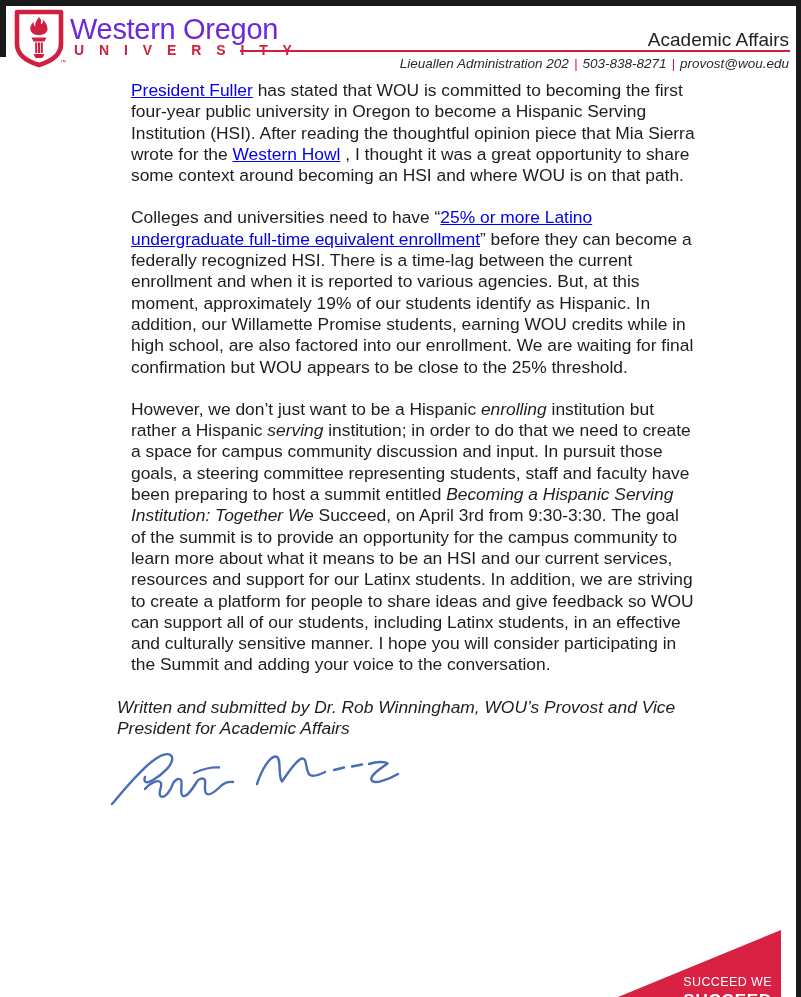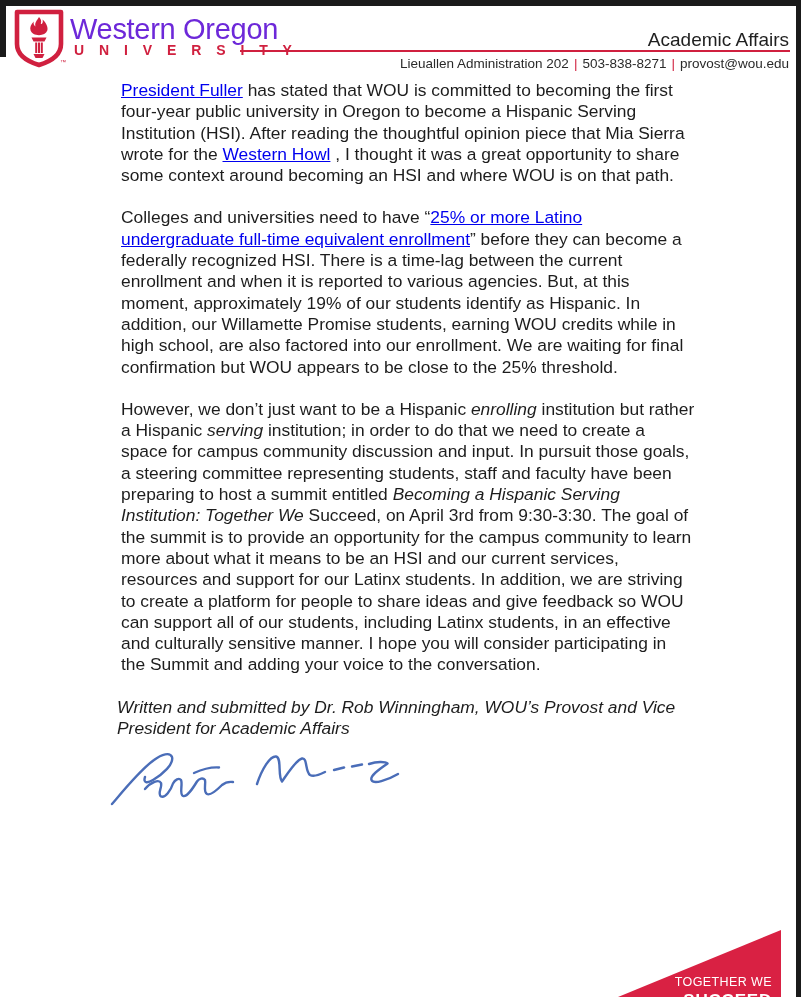--- a/index.html
+++ b/index.html
@@ -22,33 +22,33 @@
   }
   .wordmark2 {
     position:absolute; left:74px; top:42px; font-size:14px; letter-spacing:5.5px;
     color:#d0203f; font-weight:bold; white-space:nowrap;
   }
   .dept {
     position:absolute; right:12px; top:29px; font-size:19px; color:#1f1f1f; white-space:nowrap;
   }
   .red-rule { position:absolute; left:240px; top:50px; width:550px; height:2px; background:#d0203f; }
   .contact {
-    position:absolute; right:12px; top:56px; font-size:13.5px; color:#2a2a2a; white-space:nowrap;
+    position:absolute; right:12px; top:56px; font-size:13.5px; color:#2a2a2a; white-space:nowrap;font-style:italic;
   }
   .contact .sep { color:#d0203f; padding:0 5px; }
 
   
   .content { position:absolute; left:117px; top:80px; width:578px; }
   .title {
     font-size:17.4px; font-weight:bold; text-align:center; line-height:21px;
     margin:0 0 16px -45px; width:578px;
   }
   .title em, .para em, .byline { font-style:italic; }
   .para {
-    font-size:17.4px; line-height:21.3px; margin:0 0 21px 4px; color:#1d1d1d;
+    font-size:17.4px; line-height:21.3px; margin:0 0 21px 14px; color:#1d1d1d;
   }
   .inline-link { color:#0000ee; text-decoration:underline; cursor:pointer; }
   .byline { font-size:17.4px; line-height:21.3px; margin:0; }
   .sig { display:block; margin:5px 0 0 -9px; }
 
   
   .banner {
     position:absolute; right:20px; bottom:0; width:163px; height:67px;
     background:#d92143;
     -webkit-clip-path:polygon(100% 0, 100% 100%, 0 100%);
@@ -109,18 +109,18 @@
         <path d="M149 40 C154 25 162 12 168 12.5 C174 13.5 169.5 32 174 37.5 C180 29 188 16 194 14.5 C199.5 13.5 197 27 202 31 C206.5 33.5 213 30 217 28"></path>
         <path d="M226 26 L236 23.5"></path>
         <path d="M244 22.5 L254 20.5"></path>
         <path d="M261 20 C269 17.5 277 17.5 279.5 19.5 C273 24 261.5 31.5 263.5 36 C265.5 40.5 279 36.5 290 30"></path>
       </g>
     </svg>
   </div>
 
   <div class="banner">
     <div class="banner-text">
-      <div class="banner-line1">TOGETHER WE</div>
+      <div class="banner-line1">SUCCEED WE</div>
       <div class="banner-line2">SUCCEED</div>
     </div>
   </div>
 
 </div>
 
 </body></html>

